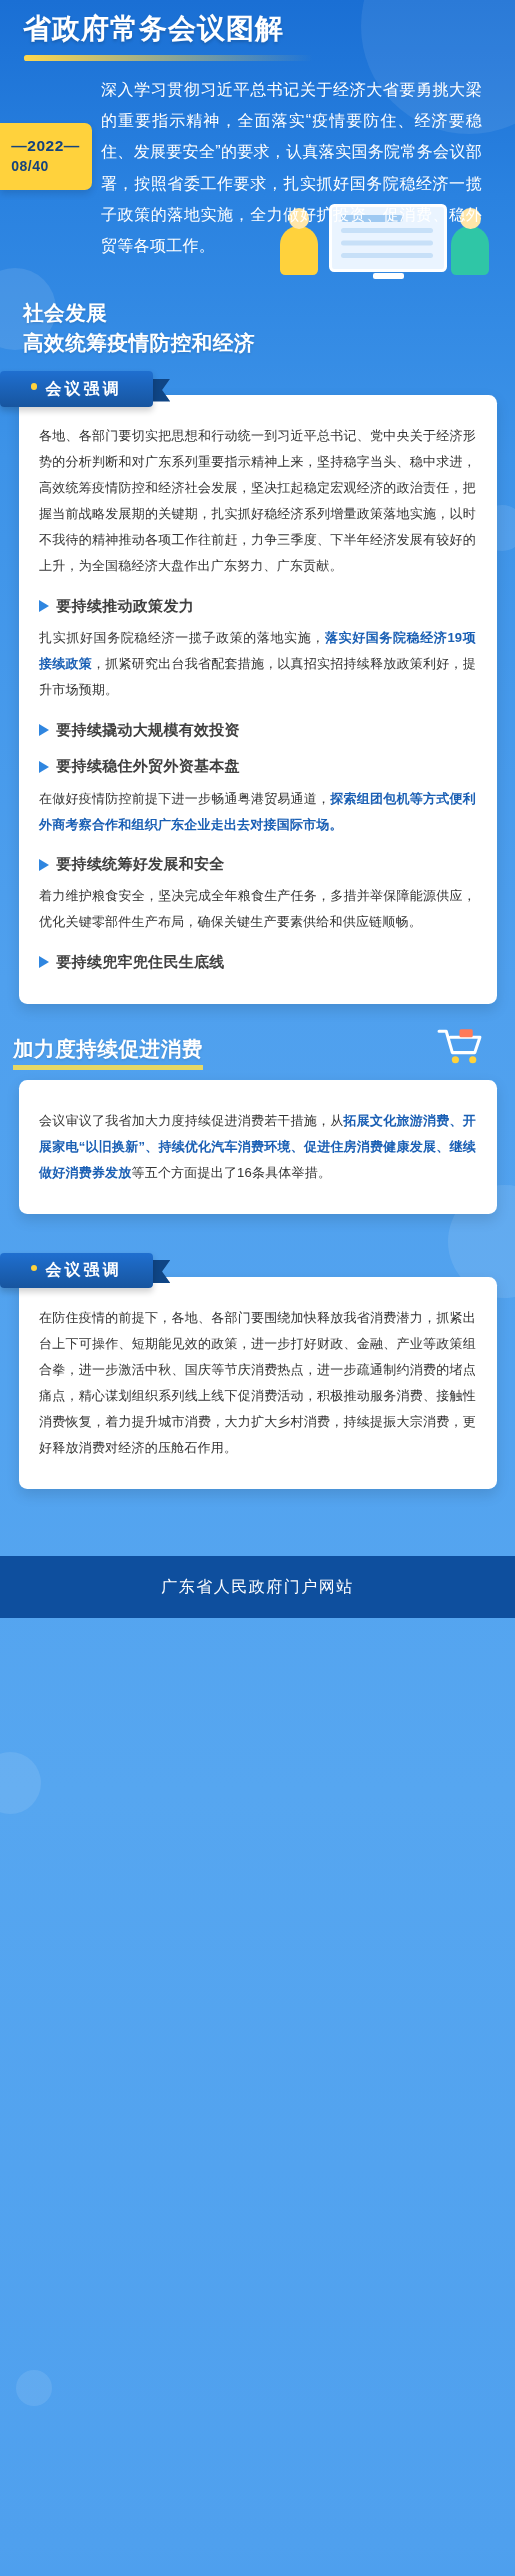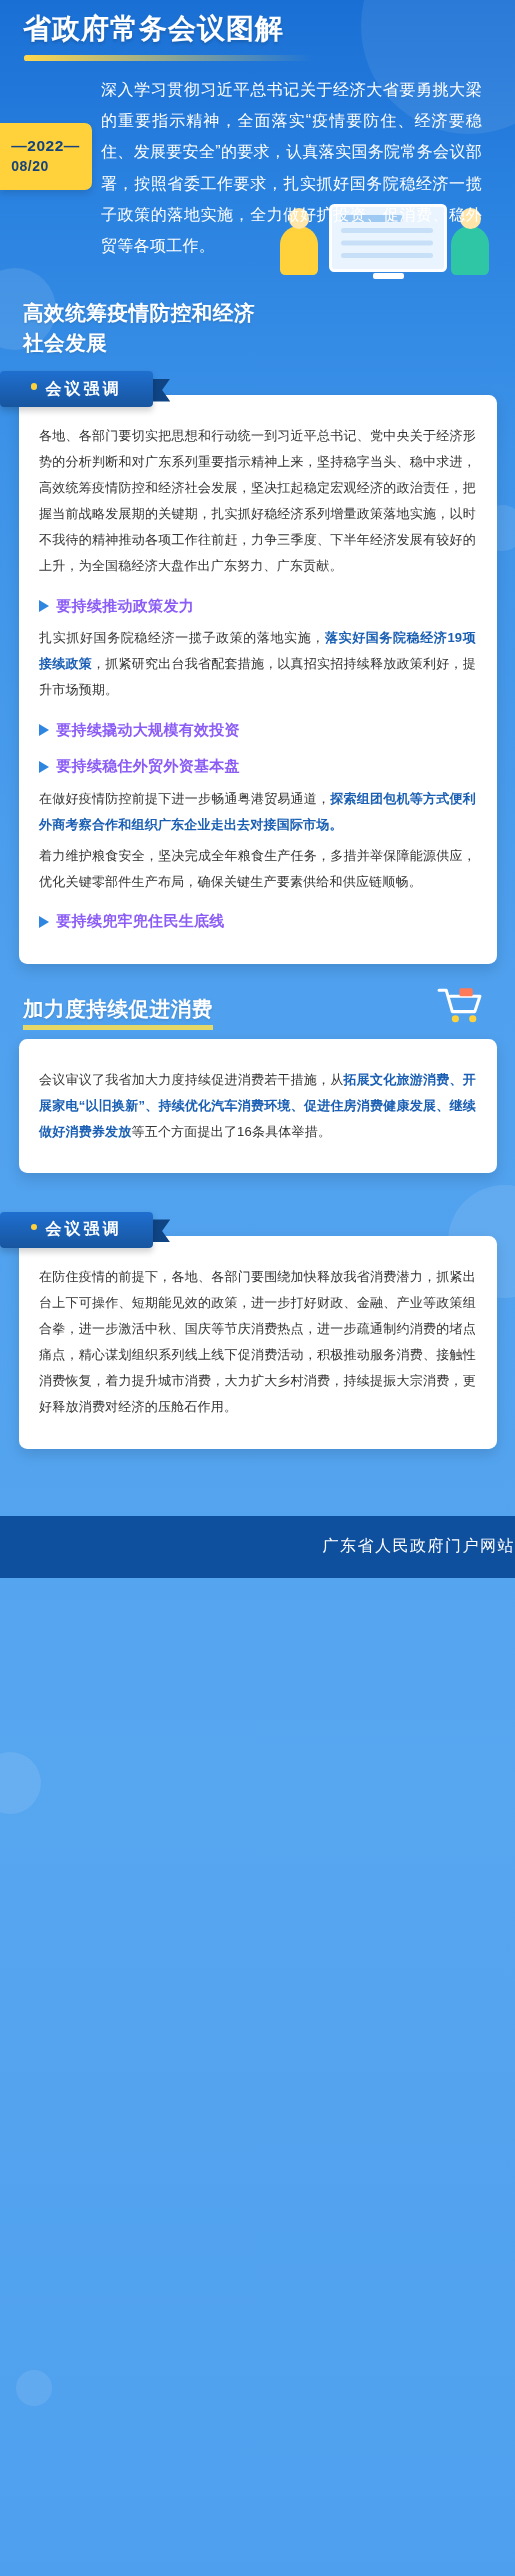--- a/index.html
+++ b/index.html
@@ -110,21 +110,21 @@
     color: #ffffff;
     font-size: 20.6px;
     font-weight: bold;
     line-height: 1.45;
     letter-spacing: 0.5px;
     width: 412px;
     text-shadow: 0 1px 2.6px rgba(0,0,0,0.15);
   }
 
   
-  .sec-head-row { position: relative; z-index: 5; margin: 31px 0 9.3px 0; padding: 0 23px; }
+  .sec-head-row { position: relative; z-index: 5; margin: 31px 0 9.3px 0; padding: 0 13px; }
   .sec-head-row .txt {
     display: inline-block;
     color: #ffffff; font-size: 20.6px; font-weight: bold; letter-spacing: 0.5px;
     border-bottom: 5.2px solid rgba(255,226,77,0.85);
     padding-bottom: 2.1px;
     text-shadow: 0 1px 2.6px rgba(0,0,0,0.15);
   }
   .cart-icon {
     position: absolute; right: 30px; top: -9.3px; width: 49px; height: 41px;
   }
@@ -165,41 +165,41 @@
     line-height: 2.0;
     text-align: justify;
     letter-spacing: 0.2px;
     margin-bottom: 5.2px;
   }
   .card p.body .em { color: #1a5fb4; font-weight: bold; }
 
   .sub-head {
     display: flex; align-items: center;
     margin: 17.5px 0 9.3px 0;
-    color: #8b5cf6;
+    color: #404040;
     font-size: 15px;
     font-weight: bold;
     letter-spacing: 0.3px;
   }
   .sub-head .tri {
     width: 0; height: 0;
     border-left: 10.3px solid #2f86e0;
     border-top: 6.2px solid transparent;
     border-bottom: 6.2px solid transparent;
     margin-right: 7.2px;
     flex: 0 0 auto;
   }
 
   
   .footer {
     position: relative; z-index: 6;
     margin-top: 31px;
     height: 62px;
     background: #0e4f9e;
-    display: flex; align-items: center; justify-content: flex-end;
+    display: flex; align-items: center; justify-content: center;
   }
   .footer .ftxt { color: #ffffff; font-size: 16px; letter-spacing: 1.5px; }
   .spacer-md { height: 36px; }
 </style>
 </head>
 <body>
 
 <div class="page">
 
   <div class="bub b1"></div>
@@ -210,41 +210,41 @@
 
   <div class="header">
     <div class="header-deco-circle"></div>
 
     <div class="main-title">省政府常务会议图解</div>
     <div class="title-underline"></div>
 
     <div class="header-body">
       <div class="date-tag">
         <div class="dline">—2022—</div>
-        <div class="dline small">08/20</div>
+        <div class="dline small">08/40</div>
       </div>
 
       <div class="intro-text">深入学习贯彻习近平总书记关于经济大省要勇挑大梁的重要指示精神，全面落实“疫情要防住、经济要稳住、发展要安全”的要求，认真落实国务院常务会议部署，按照省委工作要求，扎实抓好国务院稳经济一揽子政策的落地实施，全力做好扩投资、促消费、稳外贸等各项工作。</div>
 
       <div class="illus">
         <div class="il-screen"></div>
         <div class="il-stand"></div>
         <div class="il-person">
             <div class="head"></div>
           </div>
         <div class="il-person il-person2">
             <div class="head"></div>
           </div>
       </div>
     </div>
   </div>
 
   <div class="sec-head">
+    <div>社会发展</div>
     <div>高效统筹疫情防控和经济</div>
-    <div>社会发展</div>
   </div>
 
   <div class="ribbon-wrap">
     <div class="ribbon">
       <span class="dot"></span><span>会议强调</span>
     </div>
   </div>
 
   <div class="card">
     <p class="body">各地、各部门要切实把思想和行动统一到习近平总书记、党中央关于经济形势的分析判断和对广东系列重要指示精神上来，坚持稳字当头、稳中求进，高效统筹疫情防控和经济社会发展，坚决扛起稳定宏观经济的政治责任，把握当前战略发展期的关键期，扎实抓好稳经济系列增量政策落地实施，以时不我待的精神推动各项工作往前赶，力争三季度、下半年经济发展有较好的上升，为全国稳经济大盘作出广东努力、广东贡献。</p>
@@ -259,20 +259,24 @@
       <span class="tri"></span>
       <span>要持续撬动大规模有效投资</span>
     </div>
 
     <div class="sub-head">
       <span class="tri"></span>
       <span>要持续稳住外贸外资基本盘</span>
     </div>
     <p class="body"><span>在做好疫情防控前提下进一步畅通粤港贸易通道，</span><span class="em">探索组团包机等方式便利外商考察合作和组织广东企业走出去对接国际市场。</span><span></span></p>
 
+    <div class="sub-head">
+      <span class="tri"></span>
+      <span>要持续统筹好发展和安全</span>
+    </div>
     <p class="body"><span>着力维护粮食安全，坚决完成全年粮食生产任务，多措并举保障能源供应，优化关键零部件生产布局，确保关键生产要素供给和供应链顺畅。</span><span class="em"></span><span></span></p>
 
     <div class="sub-head">
       <span class="tri"></span>
       <span>要持续兜牢兜住民生底线</span>
     </div>
   </div>
 
   <div class="sec-head-row">
     <span class="txt">加力度持续促进消费</span>

